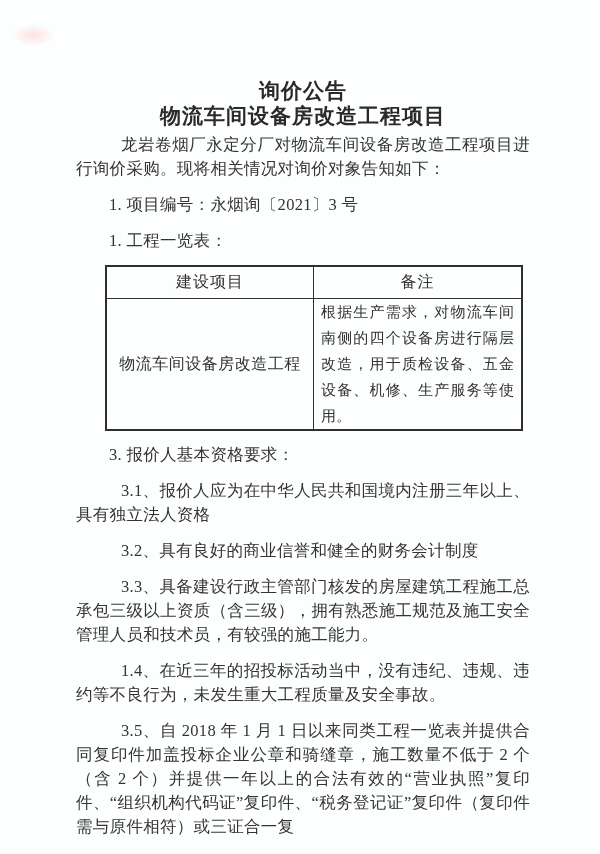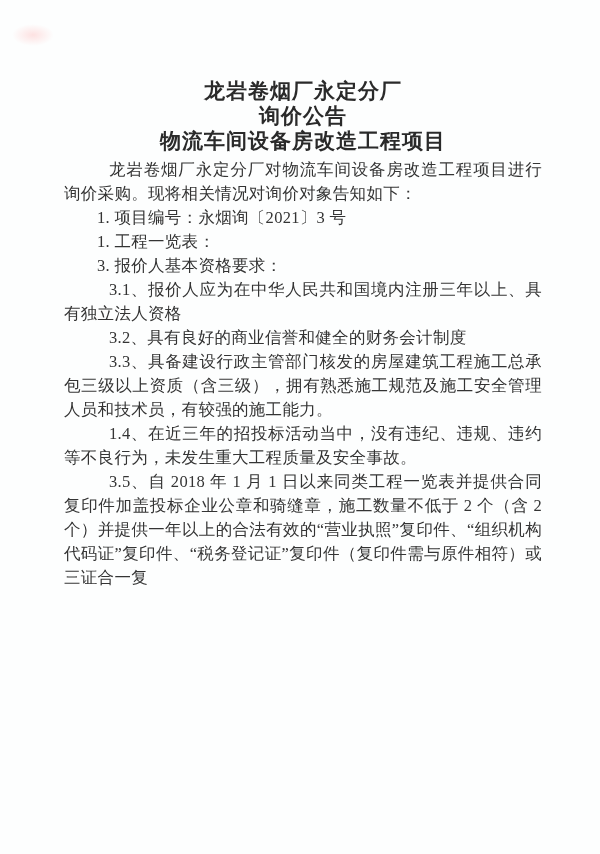--- a/index.html
+++ b/index.html
@@ -31,21 +31,21 @@
   .title-line {
     margin: 0;
     text-align: center;
     font-size: 21px;
     line-height: 25px;
     font-weight: bold;
     color: #2a2a2a;
     letter-spacing: 1px;
   }
   .para {
-    margin: 0;
+    margin: 12px;
     font-size: 16.5px;
     line-height: 24px;
     text-align: justify;
     text-indent: 45px;
     color: #343434;
     letter-spacing: 0.3px;
   }
   .para.first {
     margin-top: 4px;
   }
@@ -89,29 +89,40 @@
     height: 104px;
   }
 </style>
 </head>
 <body>
 
 <div class="page">
   <div class="scan-mark"></div>
   <div class="content">
 
-    <h1 class="title-line">龙岩卷烟厂永定分厂</h1>
     <h1 class="title-line">询价公告</h1>
     <h1 class="title-line">物流车间设备房改造工程项目</h1>
 
     <p class="para first">龙岩卷烟厂永定分厂对物流车间设备房改造工程项目进行询价采购。现将相关情况对询价对象告知如下：</p>
 
     <p class="para indent-num">1. 项目编号：永烟询〔2021〕3 号</p>
     <p class="para indent-num">1. 工程一览表：</p>
 
+    <table class="doc-table">
+      <tbody>
+        <tr>
+          <th class="col-project">建设项目</th>
+          <th class="col-remark">备注</th>
+        </tr>
+        <tr>
+          <td class="cell-project">物流车间设备房改造工程</td>
+          <td class="cell-remark">根据生产需求，对物流车间南侧的四个设备房进行隔层改造，用于质检设备、五金设备、机修、生产服务等使用。</td>
+        </tr>
+      </tbody>
+    </table>
 
 
     <p class="para indent-num">3. 报价人基本资格要求：</p>
     <p class="para">3.1、报价人应为在中华人民共和国境内注册三年以上、具有独立法人资格</p>
     <p class="para">3.2、具有良好的商业信誉和健全的财务会计制度</p>
     <p class="para">3.3、具备建设行政主管部门核发的房屋建筑工程施工总承包三级以上资质（含三级），拥有熟悉施工规范及施工安全管理人员和技术员，有较强的施工能力。</p>
     <p class="para">1.4、在近三年的招投标活动当中，没有违纪、违规、违约等不良行为，未发生重大工程质量及安全事故。</p>
     <p class="para">3.5、自 2018 年 1 月 1 日以来同类工程一览表并提供合同复印件加盖投标企业公章和骑缝章，施工数量不低于 2 个（含 2 个）并提供一年以上的合法有效的“营业执照”复印件、“组织机构代码证”复印件、“税务登记证”复印件（复印件需与原件相符）或三证合一复</p>
 
   </div>

